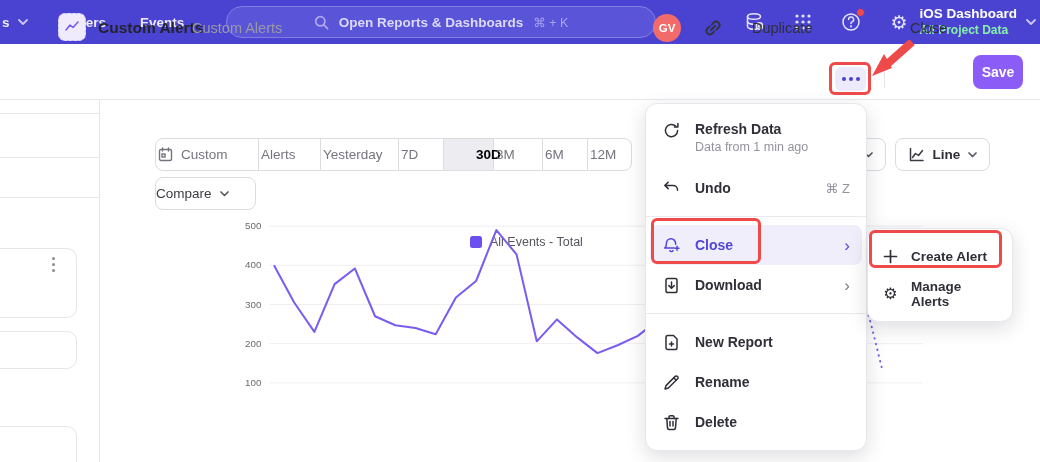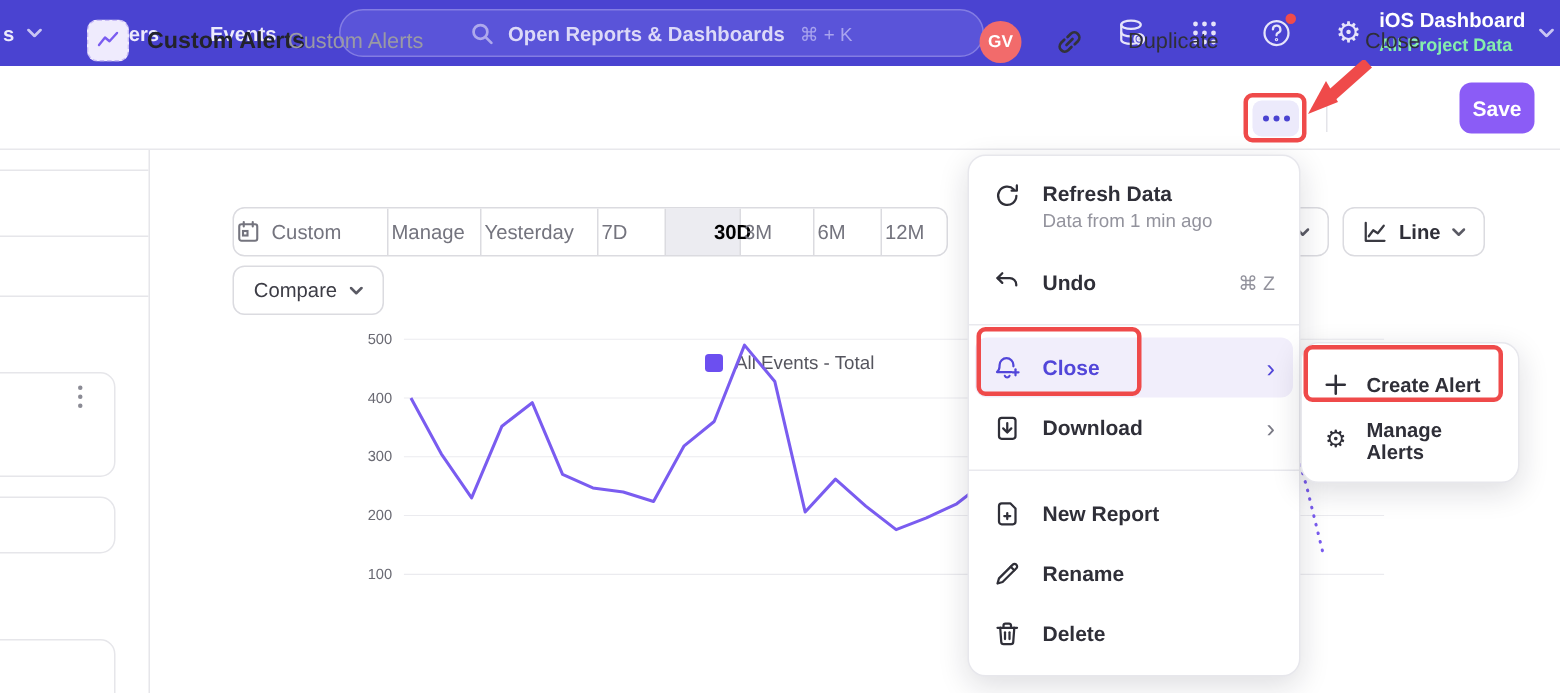--- a/index.html
+++ b/index.html
@@ -56,21 +56,21 @@
   .kebab { position:absolute; left:52px; top:257px; display:flex; flex-direction:column; gap:3px; cursor:pointer; }
   .kebab i { width:3px; height:3px; border-radius:50%; background:#8B8B95; }
 
   
   .seg-wrap { position:absolute; left:155px; top:138px; height:33px; display:flex; border:1px solid #DBDBE0; border-radius:8px; overflow:hidden; background:#fff; }
   .seg { display:flex; align-items:center; justify-content:flex-start; gap:8px; font-size:13.5px; color:#74747E; border-right:1px solid #DBDBE0; cursor:pointer; padding:0 2px; }
   .seg:last-child { border-right:none; }
   .seg.sel { background:#ECECF1; color:#000000; font-weight:700;padding-left:32px; }
   .cal-ic { width:15px; height:15px; }
   .cal-ic * { fill:none; stroke:#74747E; stroke-width:1.4; stroke-linecap:round; }
-  .compare-btn { position:absolute; left:155px; top:177px; width:101px; height:33px; border:1px solid #DBDBE0; border-radius:8px; background:#fff; display:flex; align-items:center; justify-content:center; gap:8px; font-size:13.5px; color:#3C3C45; cursor:pointer; }
+  .compare-btn { position:absolute; left:155px; top:177px; width:101px; height:33px; border:1px solid #DBDBE0; border-radius:8px; background:#fff; display:flex; align-items:center; gap:8px; font-size:13.5px; color:#3C3C45; cursor:pointer; }
   .chev-d { width:9px; height:6px; }
   .chev-d polyline { fill:none; stroke:#5A5A64; stroke-width:1.7; stroke-linecap:round; stroke-linejoin:round; }
   .hidden-dd { position:absolute; left:806px; top:138px; width:80px; height:33px; border:1px solid #DBDBE0; border-radius:8px; background:#fff; display:flex; align-items:center; justify-content:flex-end; padding-right:12px; cursor:pointer; }
   .line-btn { position:absolute; left:895px; top:138px; width:95px; height:33px; border:1px solid #DBDBE0; border-radius:8px; background:#fff; display:flex; align-items:center; justify-content:center; gap:8px; font-size:13.5px; font-weight:700; color:#2F2F38; cursor:pointer; }
   .lc-ic { width:17px; height:17px; }
   .lc-ic * { fill:none; stroke:#3A3A42; stroke-width:1.5; stroke-linecap:round; stroke-linejoin:round; }
 
   
   .legend { position:absolute; left:470px; top:235px; display:flex; align-items:center; gap:8px; }
   .legend .sw { width:12px; height:12px; border-radius:2.5px; background:#6C4FF0; }
@@ -225,21 +225,21 @@
     <div class="seg" style="width:103px;">
       <svg class="cal-ic" viewBox="0 0 15 15">
           <rect x="1.5" y="2.5" width="12" height="11" rx="1.5"></rect>
           <line x1="4.5" y1="1" x2="4.5" y2="4"></line>
           <line x1="10.5" y1="1" x2="10.5" y2="4"></line>
           <rect x="4" y="7" width="3" height="3"></rect>
         </svg>
       <span>Custom</span>
     </div>
     <div class="seg" style="width:62px;">
-        <span>Manage</span>
+        <span>Alerts</span>
       </div>
     <div class="seg" style="width:78px;">
         <span>Yesterday</span>
       </div>
     <div class="seg" style="width:45px;">
         <span>7D</span>
       </div>
     <div class="seg sel" style="width:50px;">
         <span>30D</span>
       </div>

